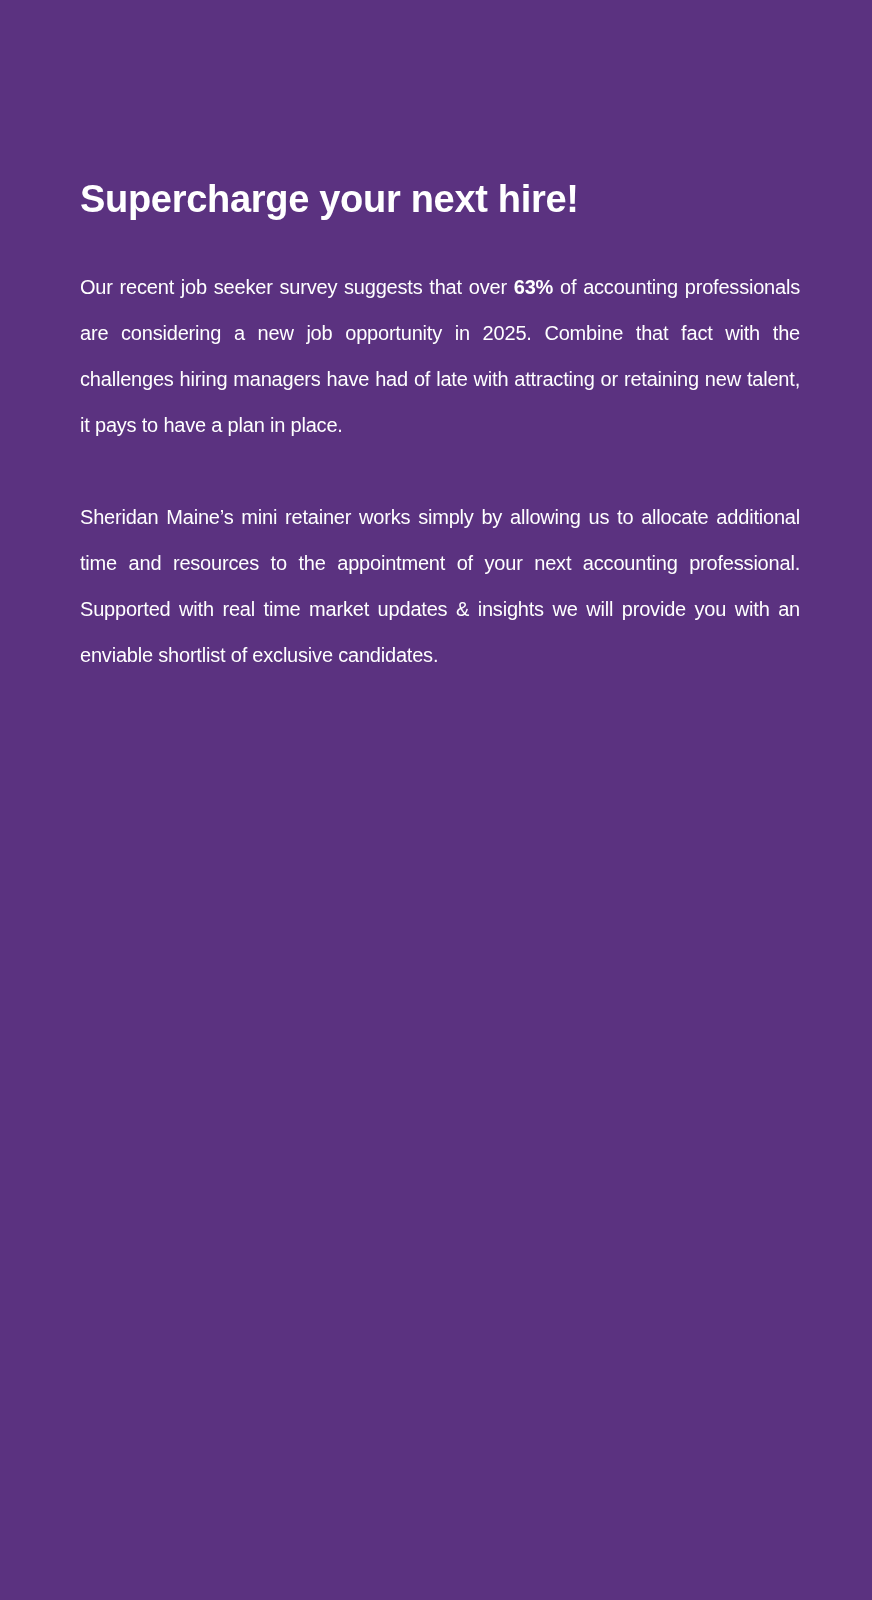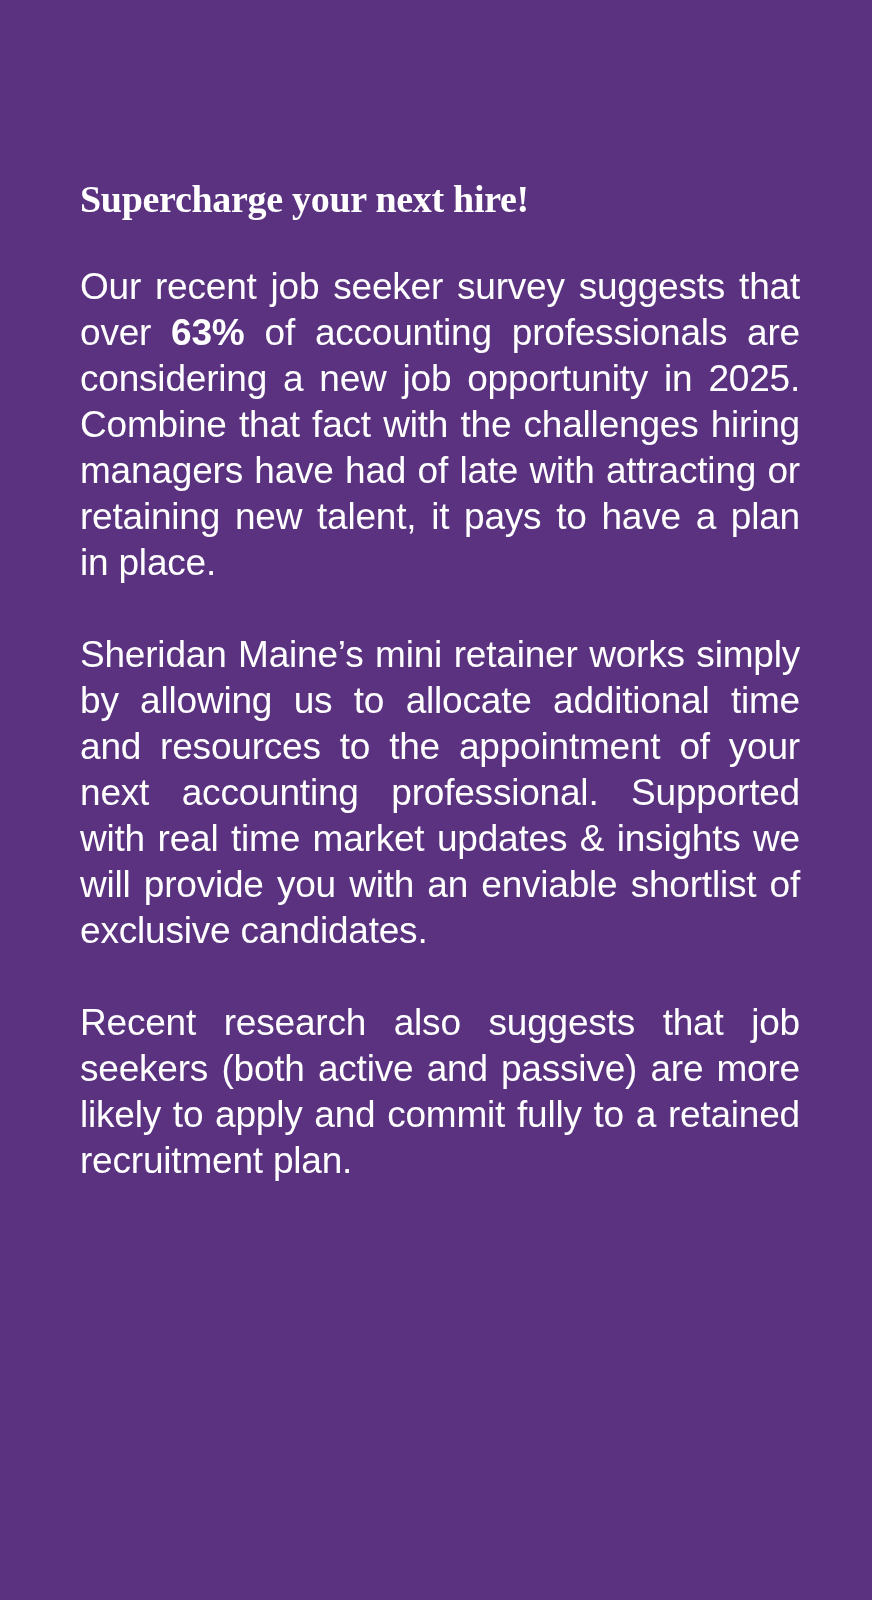--- a/index.html
+++ b/index.html
@@ -16,25 +16,24 @@
       left: 80px;
       top: 174px;
       width: 720px;
     }
     h1 {
       margin: 0 0 40px 0;
       font-size: 38px;
       font-weight: bold;
       letter-spacing: -0.3px;
       line-height: 50px;
-      font-family: Liberation Serif, serif;
     }
     p {
       margin: 0 0 46px 0;
-      font-size: 37px;
+      font-size: 20px;
       line-height: 46px;
       text-align: justify;
       font-weight: normal;
       letter-spacing: -0.2px;
     }
     .bold { font-weight: bold; }
     .link {
       color: #ffffff;
       text-decoration: underline;
       text-decoration-color: #c6b4dd;
@@ -45,14 +44,13 @@
 <body>
 
 <div class="content">
   <h1>Supercharge your next hire!</h1>
 
   <p><span>Our recent job seeker survey suggests that over </span><span class="bold">63%</span><span> of accounting professionals are considering a new job opportunity in 2025. Combine that fact with the challenges hiring managers have had of late with attracting or retaining new talent, it pays to have a plan in place.</span></p>
 
   <p>Sheridan Maine’s mini retainer works simply by allowing us to allocate additional time and resources to the appointment of your next accounting professional. Supported with real time market updates &amp; insights we will provide you with an enviable shortlist of exclusive candidates.</p>
 
 
-  <p>Recent research also suggests that job seekers (both active and passive) are more likely to apply and commit fully to a retained recruitment plan.</p>
 </div>
 
 </body></html>

